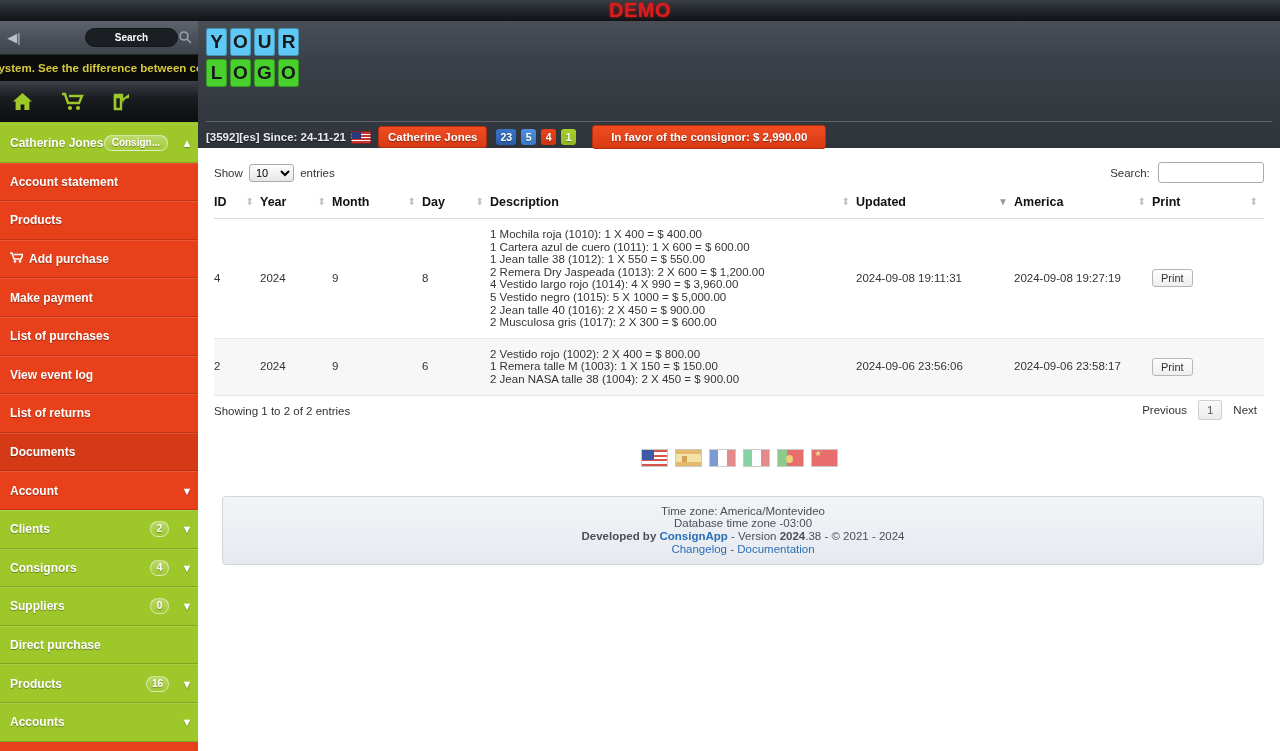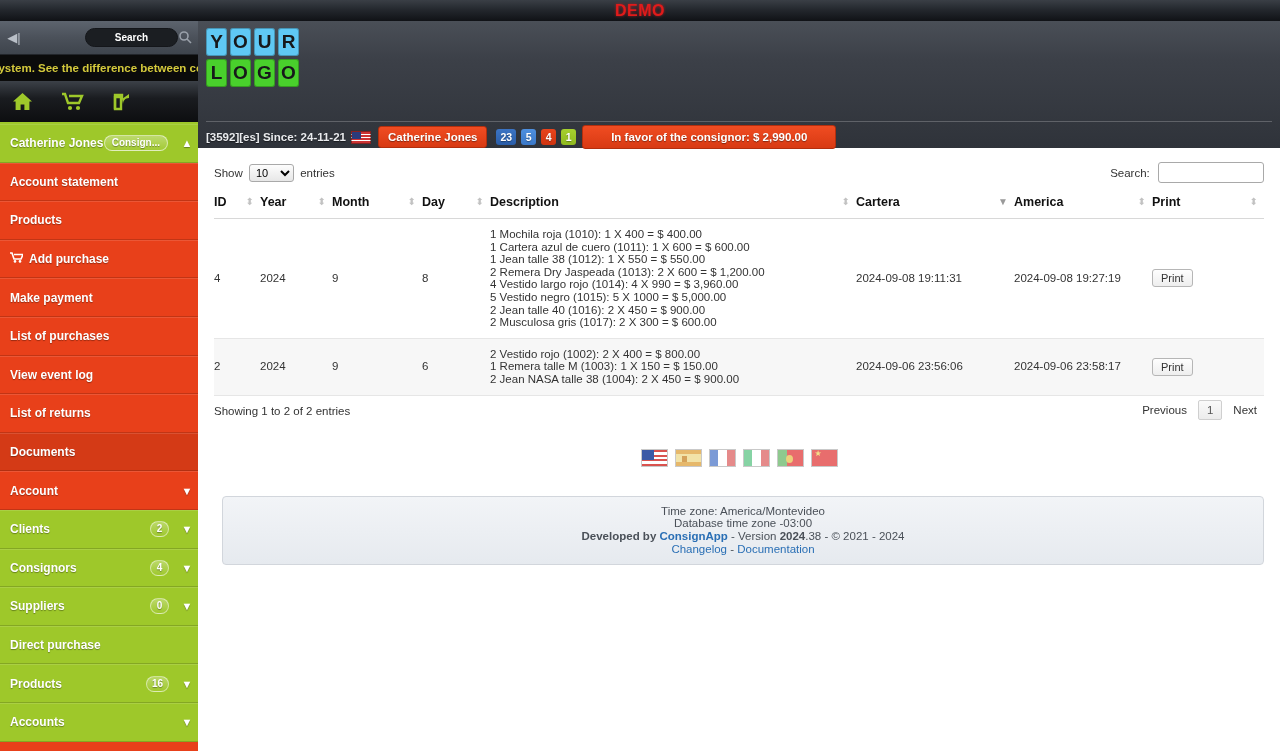--- a/index.html
+++ b/index.html
@@ -6,21 +6,21 @@
   html, body {
     width: 1280px; height: 751px;
     font-family: "Liberation Sans", sans-serif;
     background: #fff; overflow: hidden;
   }
 
   
   #demo-strip {
     position: absolute; left: 0; top: 0; width: 1280px; height: 21px;
     background: linear-gradient(to bottom, #3a3f46 0%, #24282e 45%, #101216 100%);
-    color: #e01b1b; font-size: 16px; font-weight: bold;
+    color: #e01b1b; font-size: 20px; font-weight: bold;
     text-align: center; line-height: 21px; letter-spacing: .5px;
     text-shadow: 0 0 3px rgba(224,27,27,.7);
   }
 
   
   #sidebar {
     position: absolute; left: 0; top: 21px; width: 198px; height: 730px;
     background: #e8401a; overflow: hidden;
   }
   #sb-search {
@@ -146,21 +146,21 @@
     text-shadow: 0 1px 1px rgba(0,0,0,.35);
   }
   .cbadge.b1 { background: linear-gradient(to bottom,#3b74c4,#2a5da8); }
   .cbadge.b2 { background: linear-gradient(to bottom,#4e90e0,#3a78c8); }
   .cbadge.b3 { background: linear-gradient(to bottom,#e8441c,#cf3410); }
   .cbadge.b4 { background: linear-gradient(to bottom,#a6d02e,#8fb91f); }
   #favor-btn {
     background: linear-gradient(to bottom,#f04c22,#d83a13);
     border: 1px solid #b32f0e; border-radius: 3px;
     color: #fff; font-size: 11.5px; font-weight: bold;
-    padding: 5px 28px; margin-left: 1px; cursor: pointer;
+    padding: 5px 18px; margin-left: 11px; cursor: pointer;
     text-shadow: 0 1px 1px rgba(0,0,0,.4);
   }
 
   
   #content { padding: 12px 16px 0 16px; position: relative; }
   #table-controls { height: 26px; position: relative; font-size: 11.5px; color: #333; }
   #show-entries { position: absolute; left: 0; top: 4px; }
   #length-select {
     font-family: "Liberation Sans", sans-serif; font-size: 11px;
     padding: 1px 2px; margin: 0 3px; height: 18px;
@@ -404,21 +404,21 @@
     </div>
 
     <table id="grid">
       <thead>
         <tr>
           <th style="width:46px"><span>ID</span><span class="sortico">⬍</span></th>
           <th style="width:72px"><span>Year</span><span class="sortico">⬍</span></th>
           <th style="width:90px"><span>Month</span><span class="sortico">⬍</span></th>
           <th style="width:68px"><span>Day</span><span class="sortico">⬍</span></th>
           <th style="width:366px"><span>Description</span><span class="sortico">⬍</span></th>
-          <th style="width:158px"><span>Cartera</span><span class="sortico desc">▼</span></th>
+          <th style="width:158px"><span>Updated</span><span class="sortico desc">▼</span></th>
           <th style="width:138px"><span>America</span><span class="sortico">⬍</span></th>
           <th><span>Print</span><span class="sortico">⬍</span></th>
         </tr>
       </thead>
       <tbody id="grid-body">
           <tr class="odd">
             <td>4</td>
             <td>2024</td>
             <td>9</td>
             <td>8</td>

